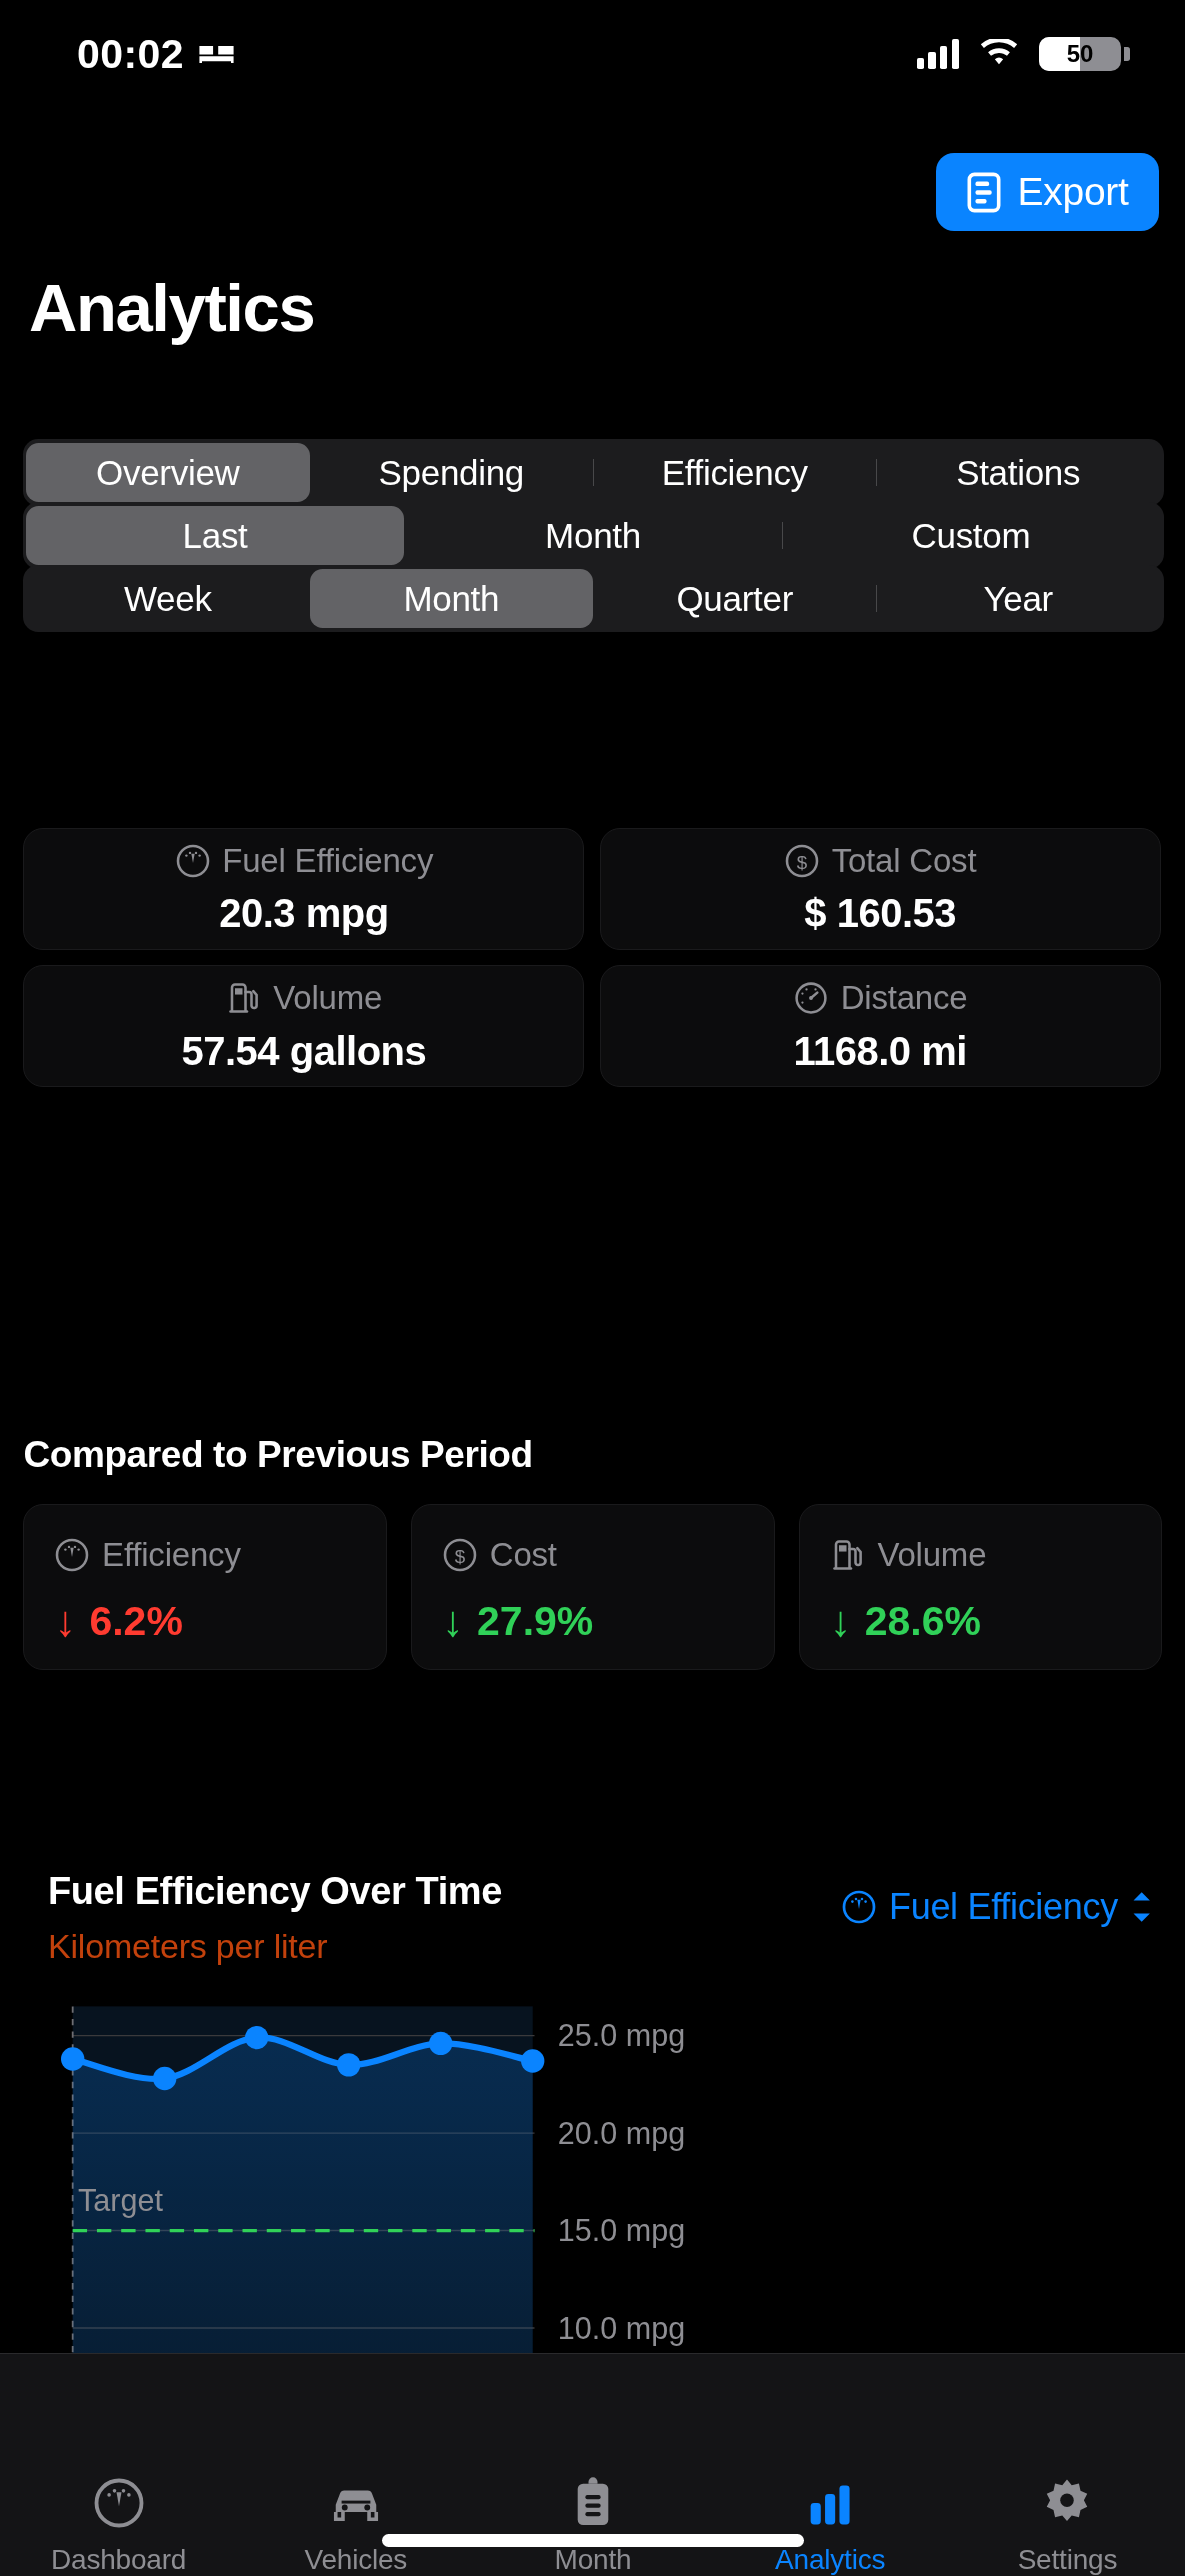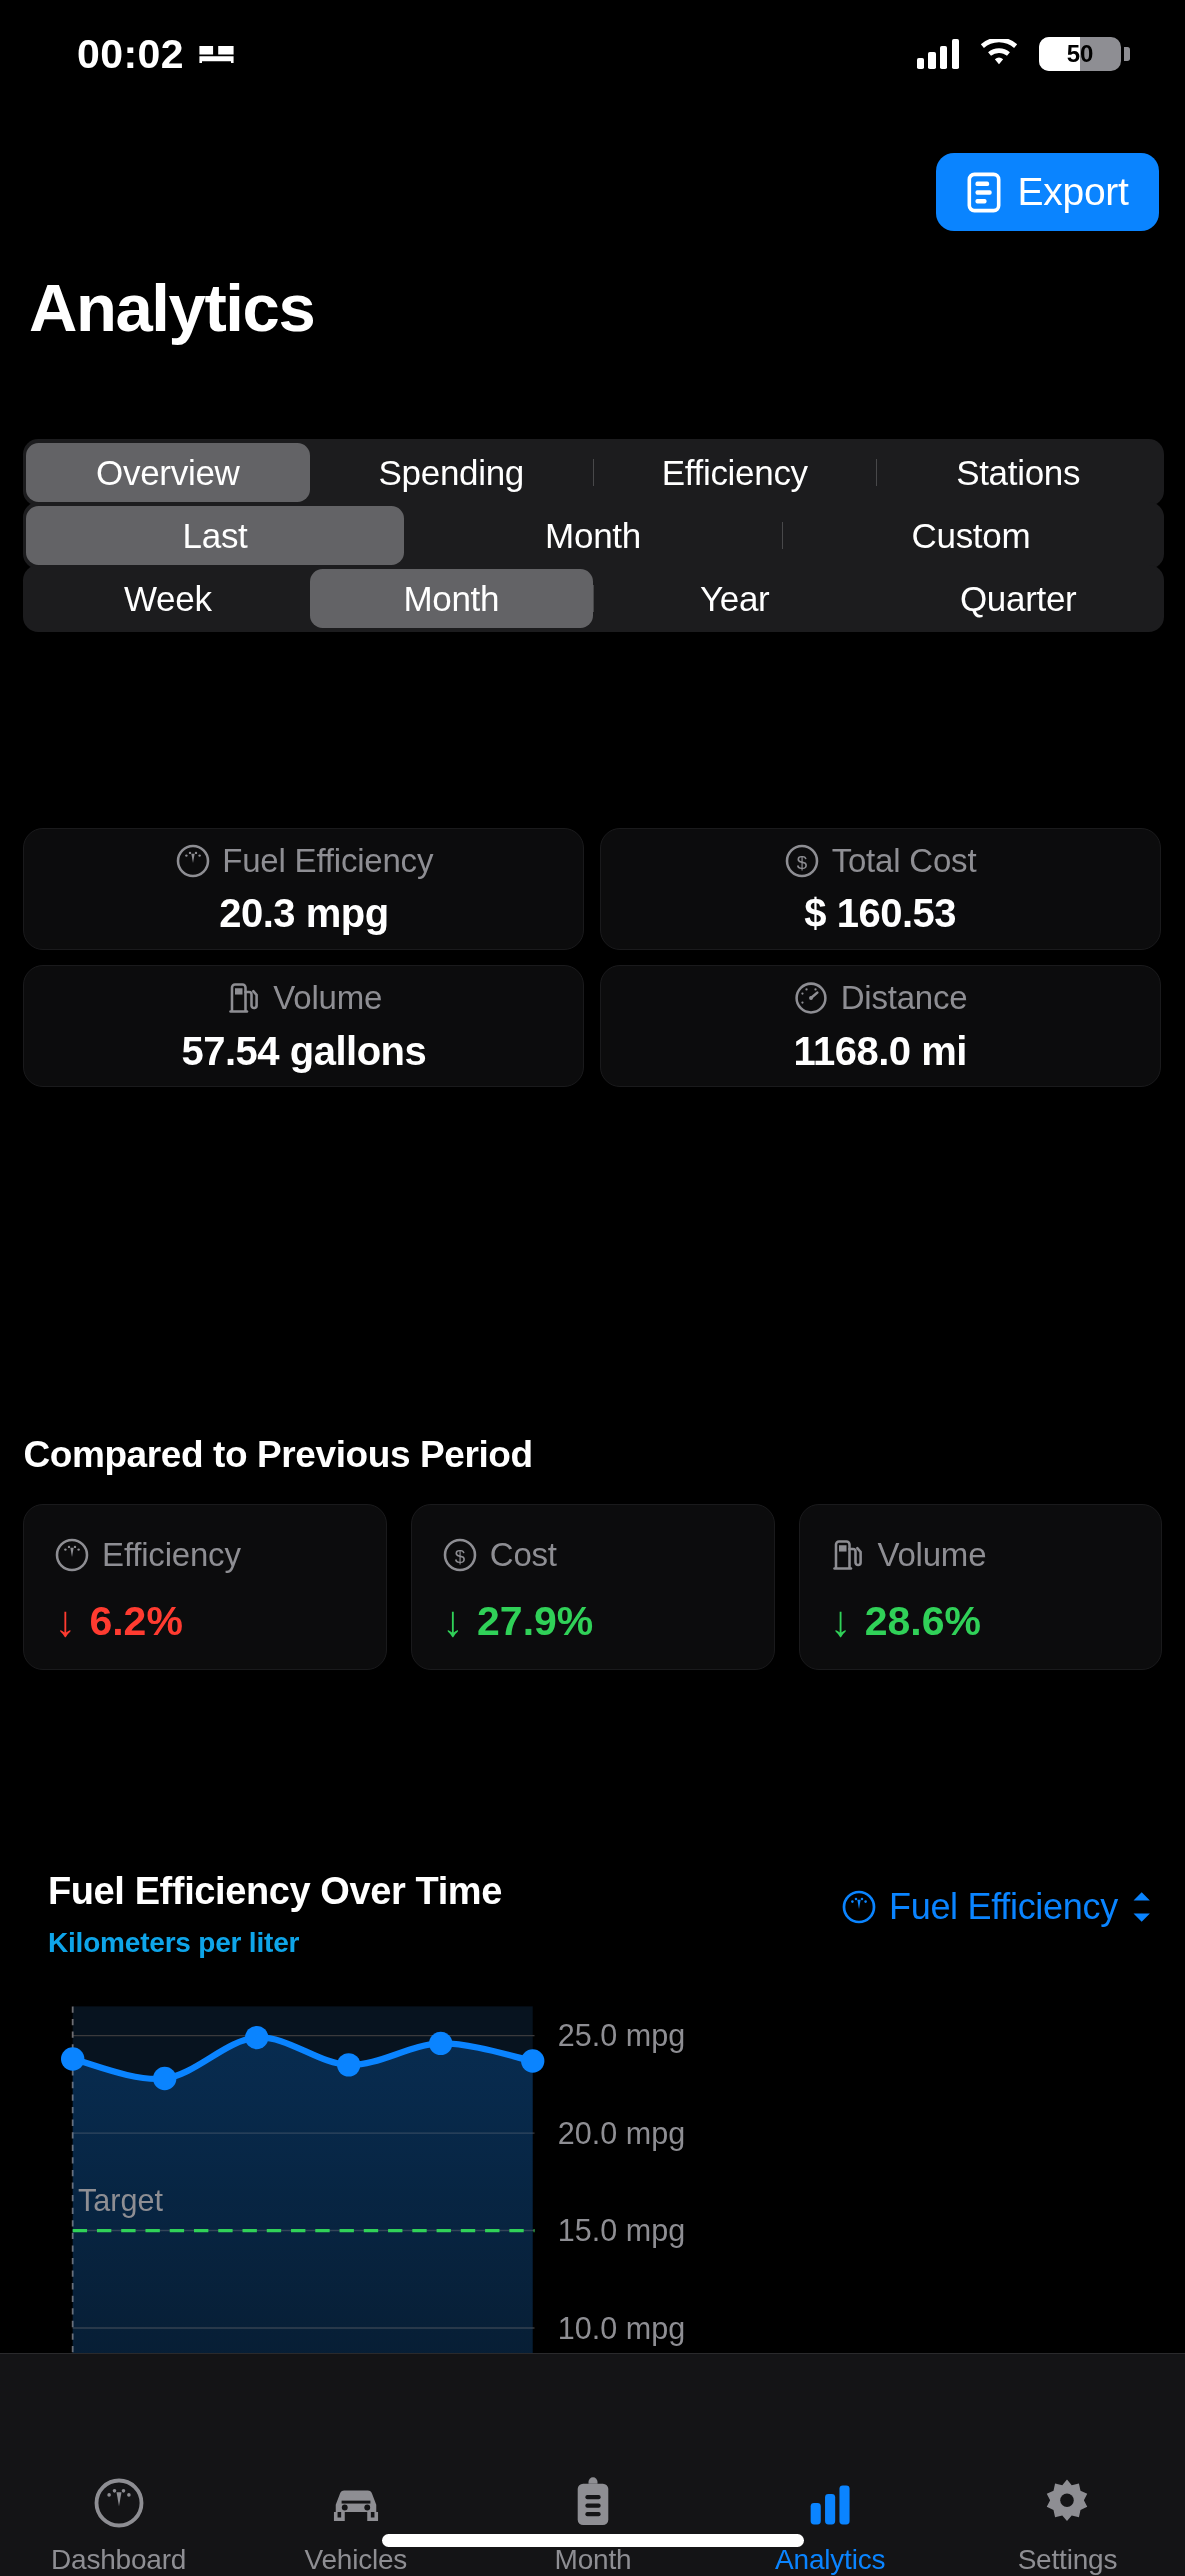--- a/index.html
+++ b/index.html
@@ -83,21 +83,21 @@
     display:flex; flex-direction:column; gap:23.4px;
   }
   .cmp-head{ display:flex; align-items:center; gap:11.7px; }
   .cmp-head span{ color:#8E8E93; font-size:33px; letter-spacing:-0.2px; }
   .cmp-val{ display:flex; align-items:center; gap:13.5px; font-size:41px; font-weight:600; }
 
   
   .chart-head{ position:absolute; top:1870px; left:48px; width:1105px;
                display:flex; justify-content:space-between; align-items:flex-start; }
   .ch-title{ color:#fff; font-size:38px; font-weight:700; letter-spacing:-0.4px; }
-  .ch-sub{ color:#0ea5e9; font-size:28px; margin-top:14.4px; letter-spacing:-0.2px;font-weight:bold; }
+  .ch-sub{ color:#c2410c; font-size:34px; margin-top:14.4px; letter-spacing:-0.2px; }
   .ch-picker{ display:flex; align-items:center; gap:11.7px; margin-top:16px; }
   .ch-picker span{ color:#0A84FF; font-size:36px; letter-spacing:-0.3px; }
 
   .chart-wrap{ position:absolute; top:2001px; left:43px; width:1107px; height:354px; overflow:hidden; }
   .chart-svg{ display:block; }
 
   
   .tabbar{
     position:absolute; left:0; bottom:0; width:1186px; height:223px;
     background:#141416; border-top:0.9px solid #2A2A2C;
@@ -181,25 +181,25 @@
        <span>Custom</span>
      </div>
     </div>
   <div class="seg seg3" id="seg-period">
       <div class="seg-item">
        <span>Week</span>
      </div>
       <div class="seg-item sel">
        <span>Month</span>
      </div>
+      <div class="seg-item">
+       <span>Quarter</span>
+     </div>
       <div class="seg-item div">
        <span>Year</span>
-     </div>
-      <div class="seg-item">
-       <span>Quarter</span>
      </div>
     </div>
 
   <div class="stat-grid" id="stat-grid">
       <div class="stat-card">
      <div class="stat-head">
        <svg width="36" height="36" viewBox="0 0 24 24">
             <circle cx="12" cy="12" r="10" fill="none" stroke="#8E8E93" stroke-width="1.7"></circle>
       <path d="M12 13.4l1.1-6.2-2.2 0z" fill="#8E8E93"></path>
       <circle cx="7.6" cy="8.4" r="0.8" fill="#8E8E93"></circle>

